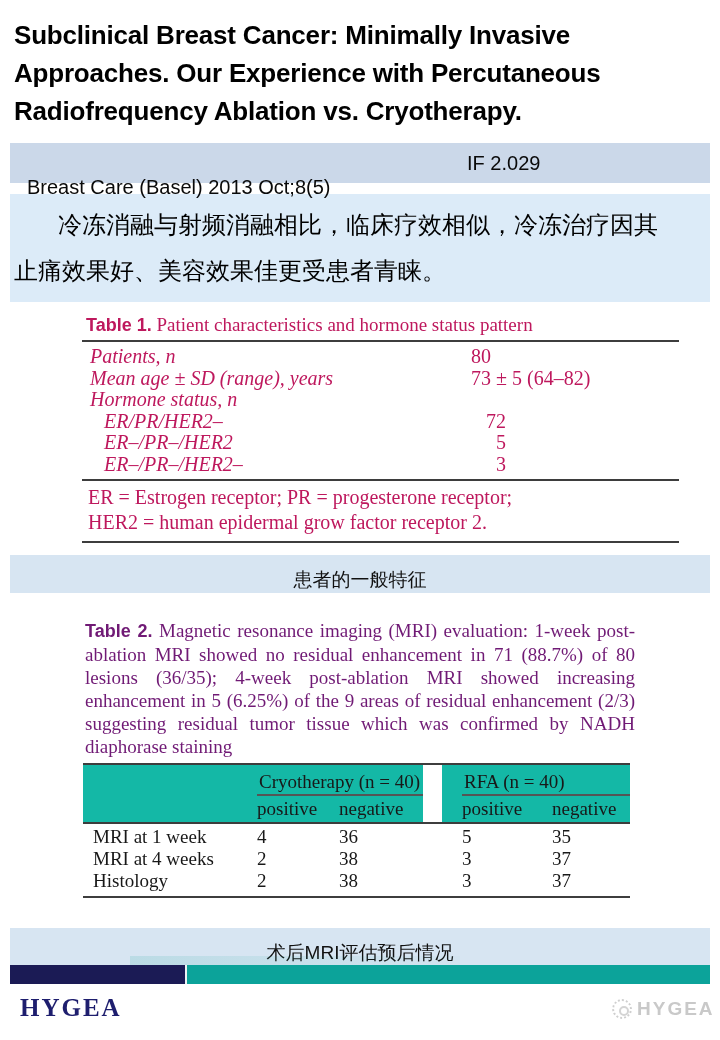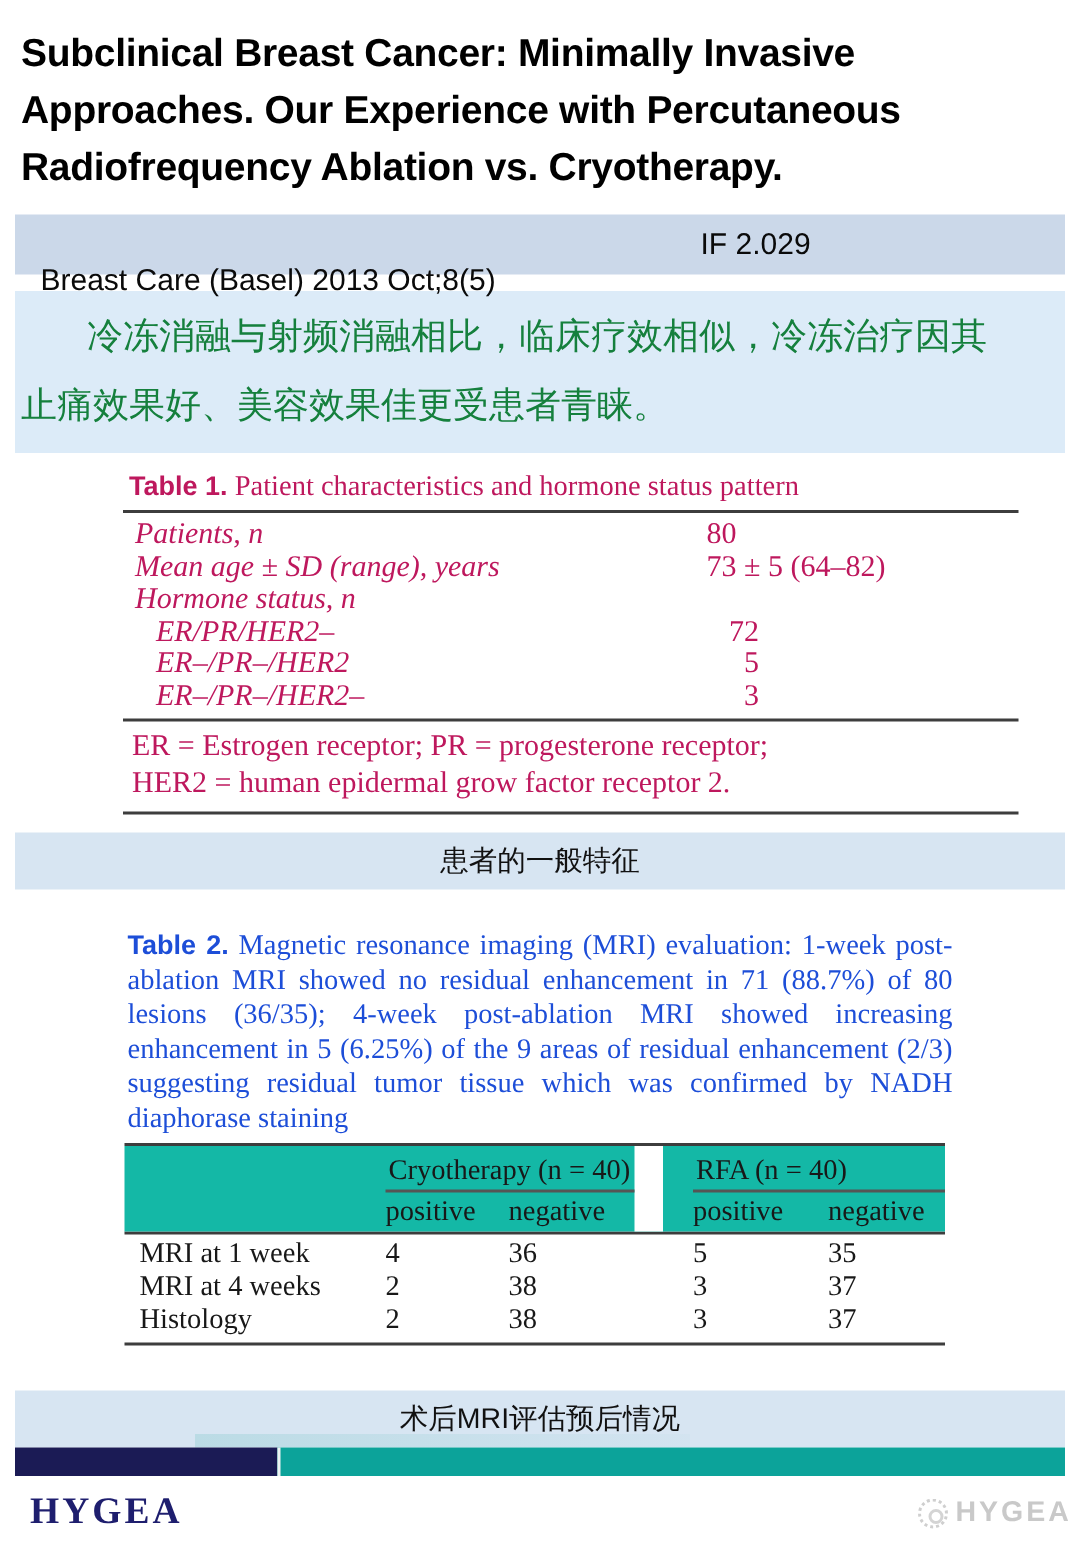--- a/index.html
+++ b/index.html
@@ -38,21 +38,21 @@
 
   
   .summary-box {
     margin:11px 10px 0 10px;
     background:#dcebf8;
     padding:8px 30px 8px 4px;
   }
   .summary-text {
     font-size:24px;
     line-height:46px;
-    color:#15803d;
+    color:#000000;
     text-indent:44px;
   }
 
   
   .table1 {
     margin:10px 0 0 82px;
     width:597px;
     font-family:"Liberation Serif", serif;
     color:#be185d;
   }
@@ -66,36 +66,36 @@
   .t1-row .val { }
   .t1-row .val.num { display:inline-block; width:35px; text-align:right; }
   .t1-foot { padding:4px 0 6px 6px; font-size:20px; line-height:25px; }
 
   
   .caption-bar {
     margin:12px 10px 0 10px;
     height:38px;
     background:#d7e5f2;
     display:flex;
-    align-items:center;
+    align-items:flex-end;
     justify-content:center;
     font-size:19px;
     color:#111;
   }
   .caption-bar.second { margin-top:30px; }
 
   
   .t2-caption {
     margin:26px 85px 0 85px;
     width:550px;
     font-family:"Liberation Serif", serif;
     font-size:19px;
     line-height:23px;
     text-align:justify;
-    color:#1d4ed8;
+    color:#701a75;
   }
   .t2-label { font-family:"Liberation Sans", sans-serif; font-weight:bold; font-size:18px; }
 
   
   .table2 {
     margin:5px 0 0 83px;
     width:547px;
     font-family:"Liberation Serif", serif;
     font-size:19px;
     color:#181818;

